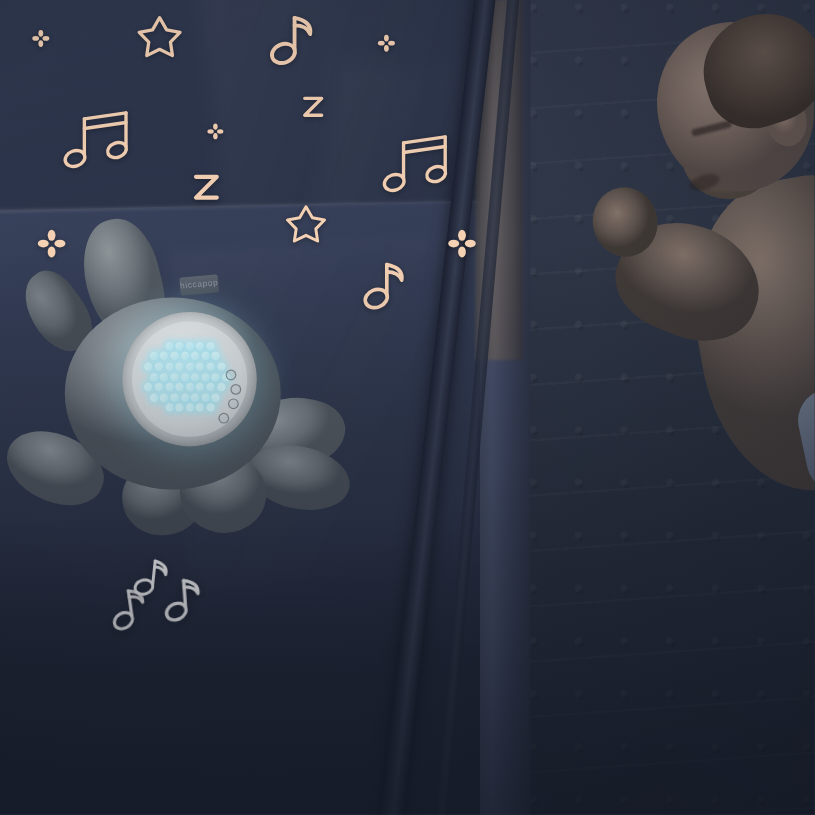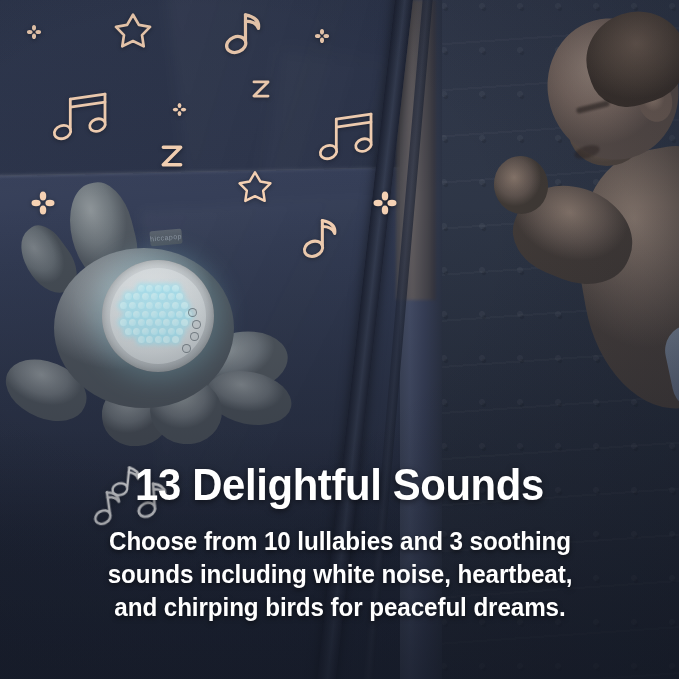--- a/index.html
+++ b/index.html
@@ -486,22 +486,14 @@
         <ellipse cx="11.5" cy="29.5" rx="8.0" ry="6.2" transform="rotate(-22 11.5 29.5)"></ellipse>
         <path d="M19 26.5 L19 5.5"></path>
         <path d="M19 5.5 C26.5 7.0 30.5 10.5 29.5 16.5 C28.0 12.5 24.0 10.6 19 10.6"></path>
       </g>
         </svg>
       </div>
     </div>
 
   <div id="vignette"></div>
 
-  <div id="textblock">
-    <h1 id="headline">13 Delightful Sounds</h1>
-    <p id="subtext">
-      <span>Choose from 10 lullabies and 3 soothing</span><br>
-      <span>sounds including white noise, heartbeat,</span><br>
-      <span>and chirping birds for peaceful dreams.</span>
-    </p>
-  </div>
 
 </div>
 
 </body></html>

